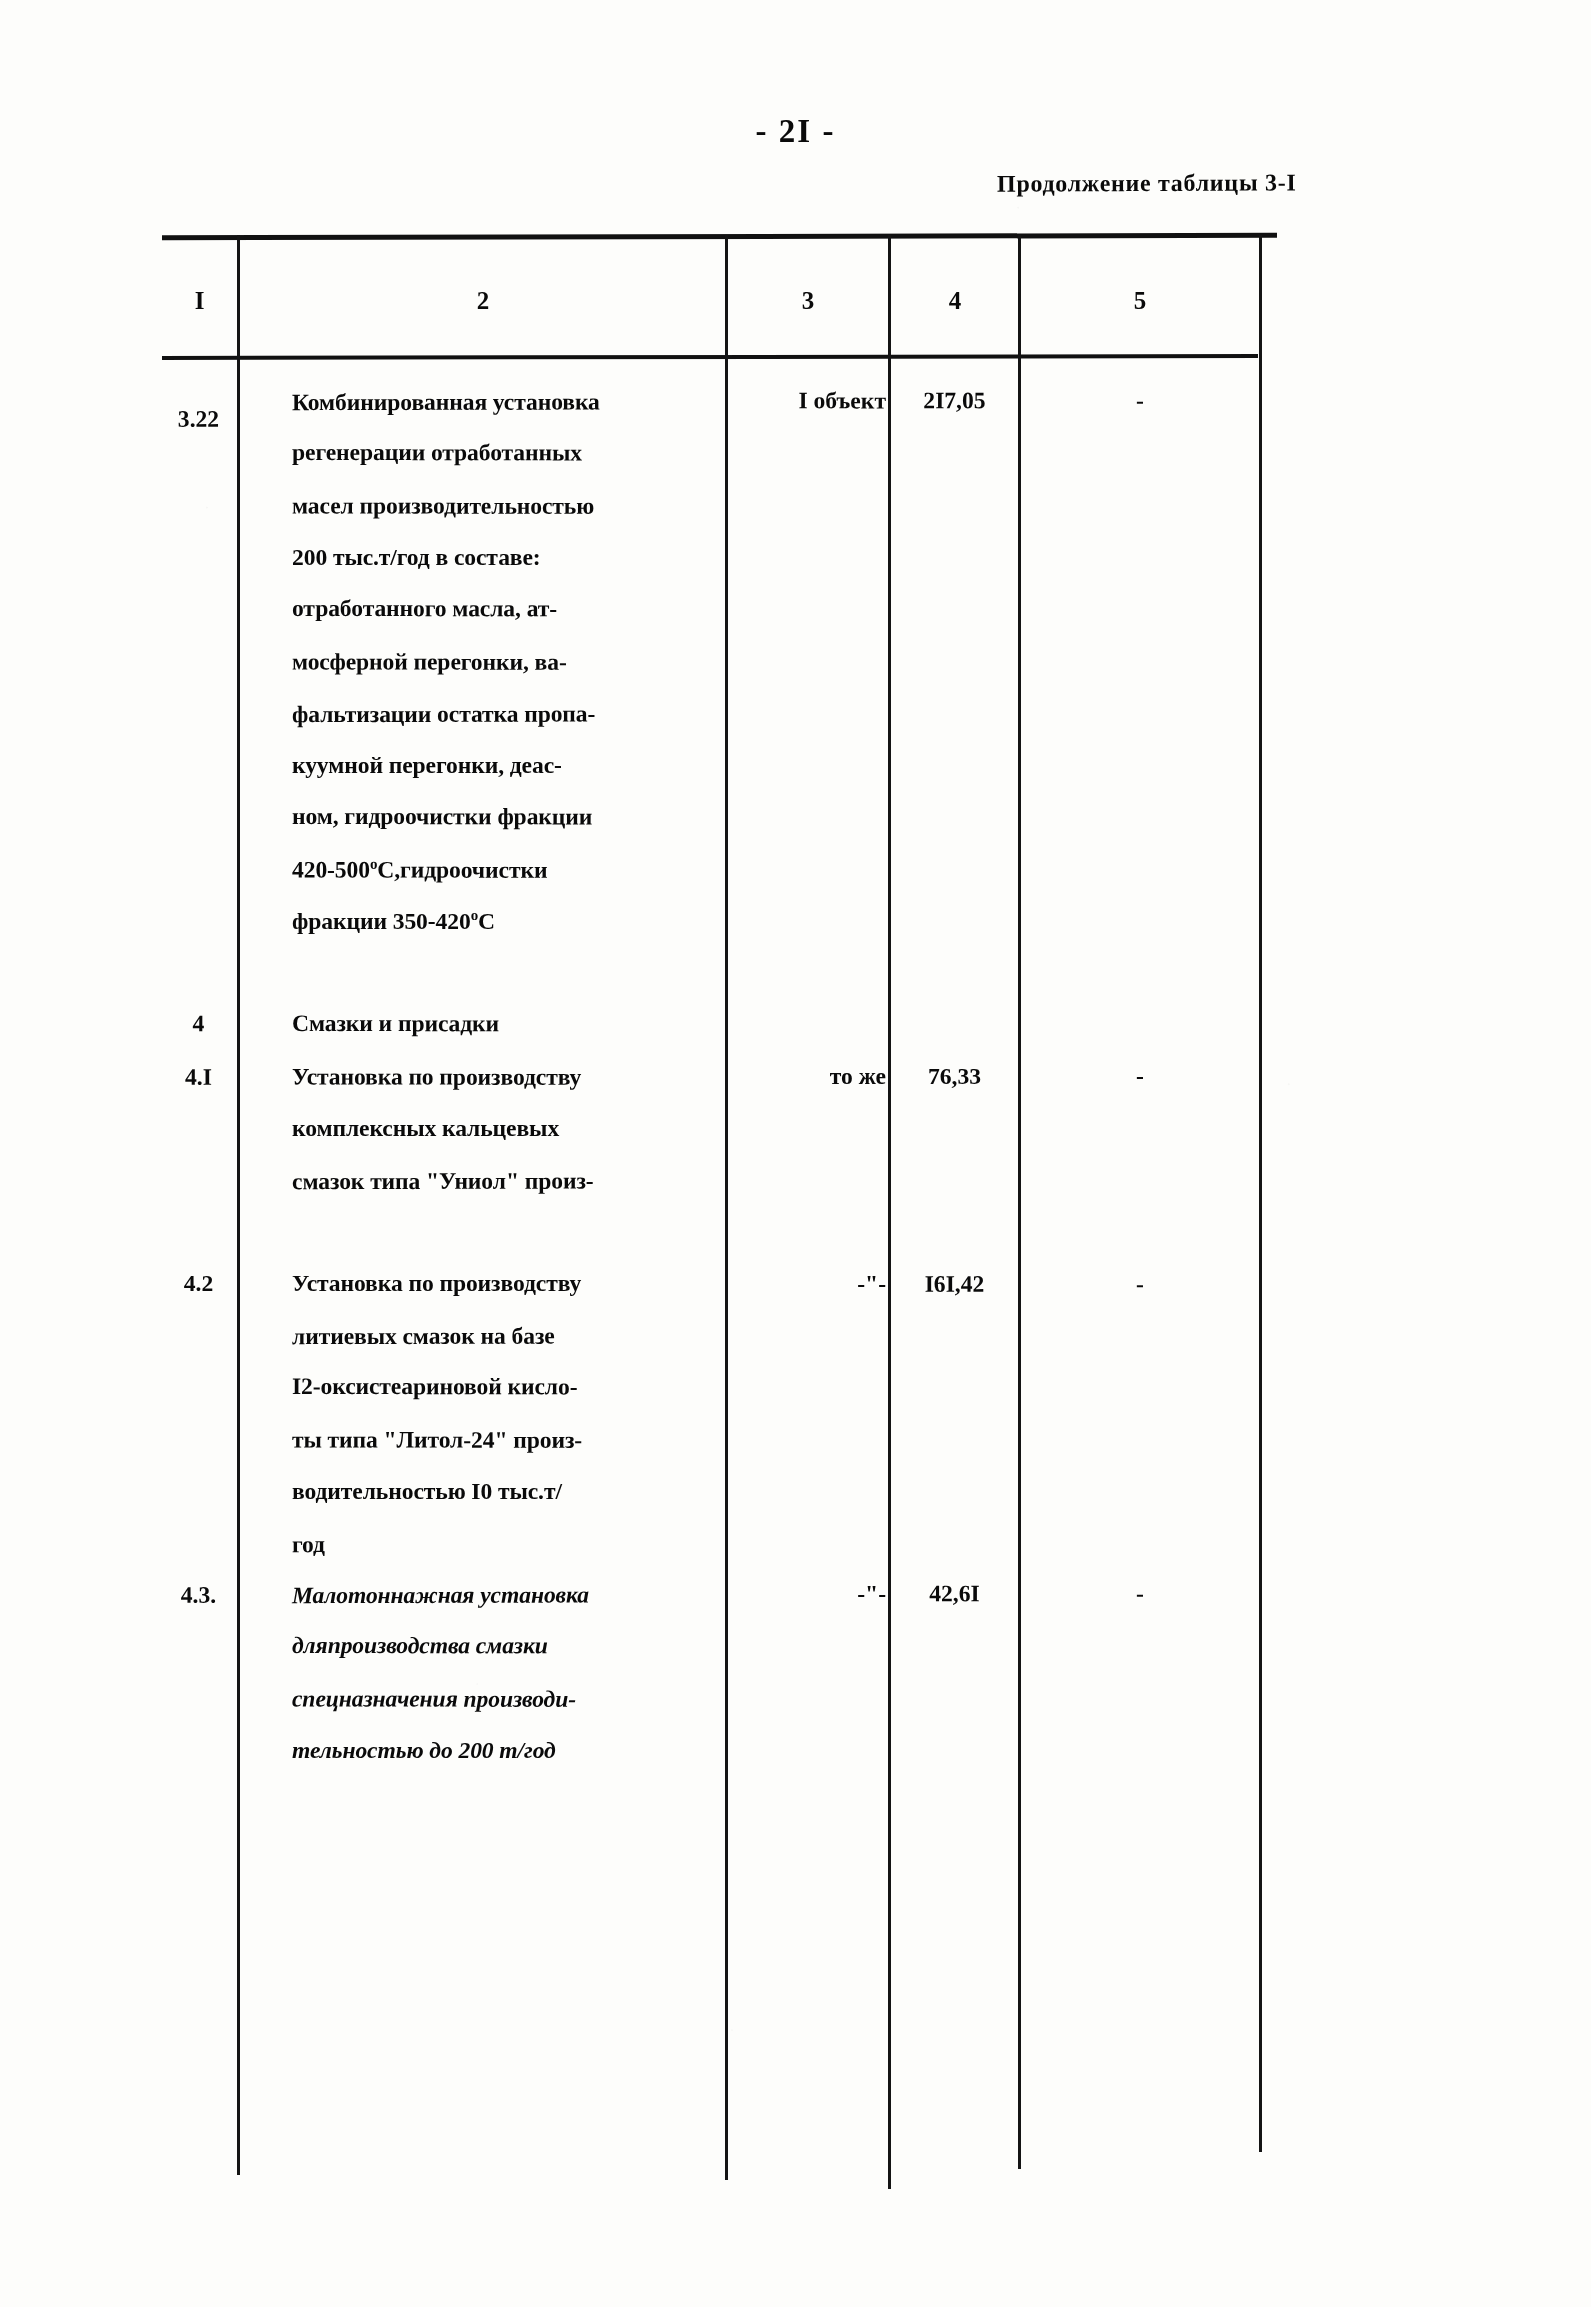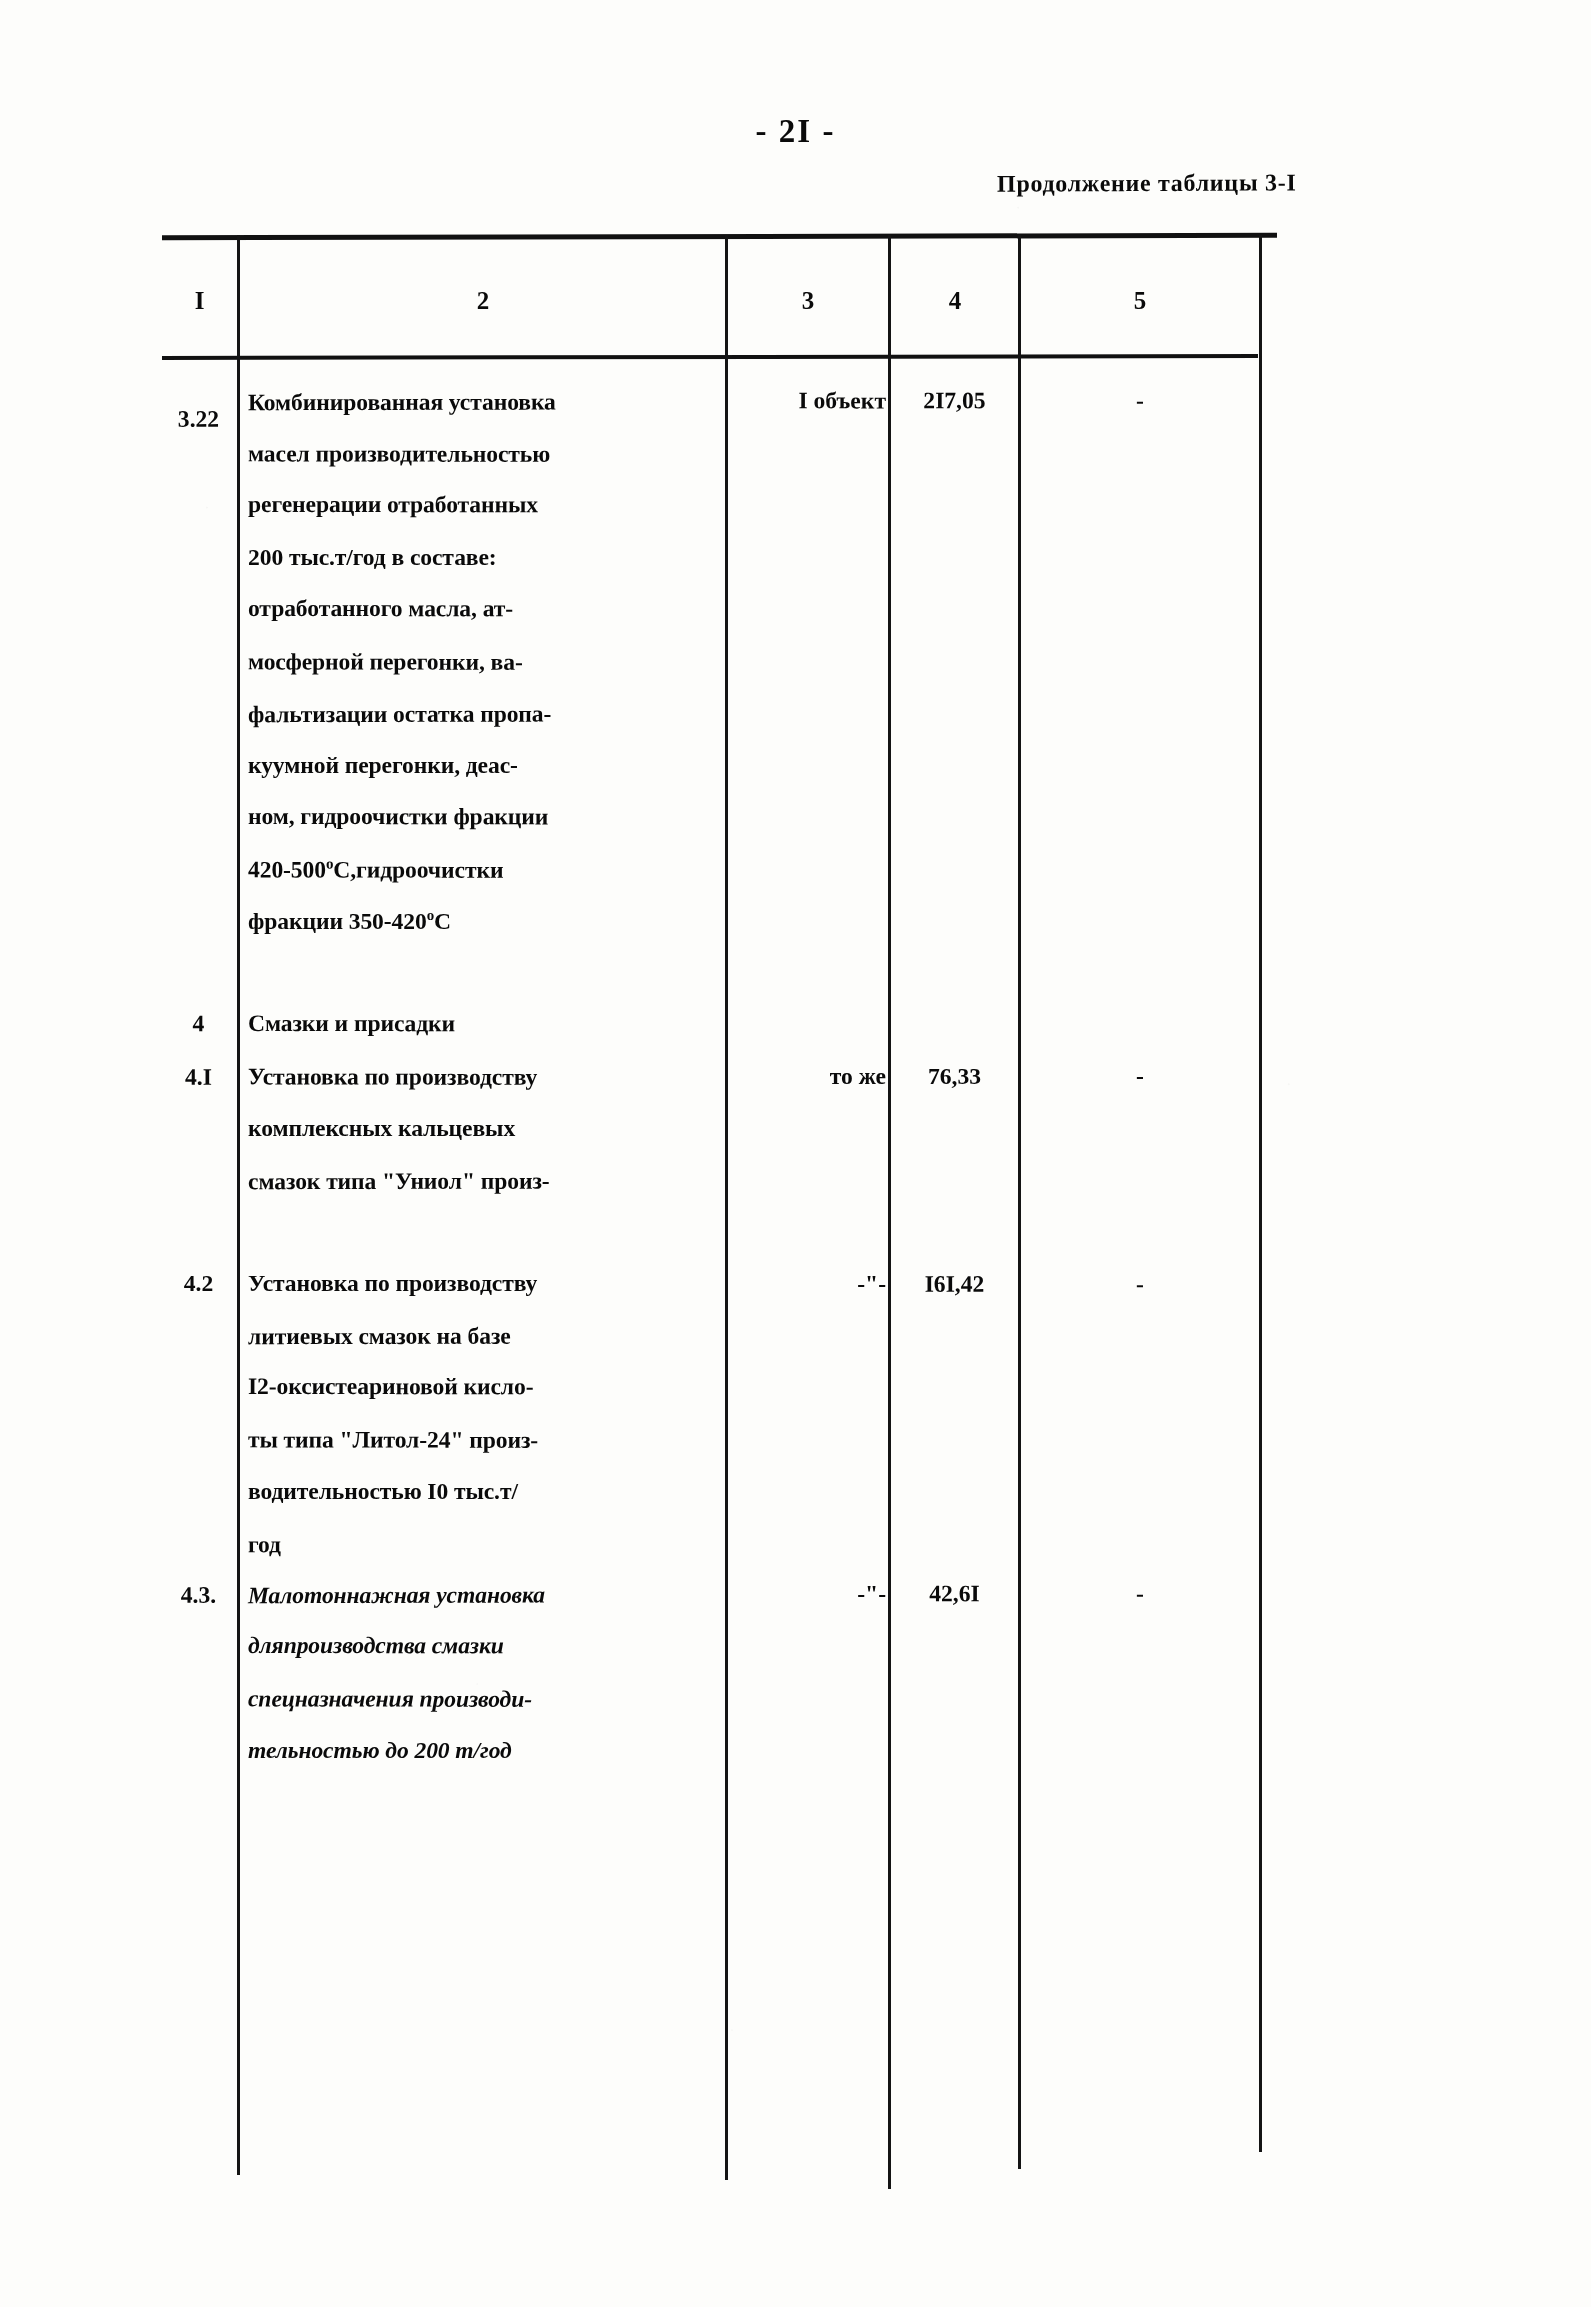--- a/index.html
+++ b/index.html
@@ -127,21 +127,21 @@
     font-weight: 700;
     line-height: 1;
     white-space: nowrap;
   }
   .c-num   { left: 0px;    width: 73px; text-align: center; }
   .c-desc  { left: 86px;  width: 472px; text-align: left; }
   .c-unit  { left: 566px;  width: 158px; text-align: right; }
   .c-val   { left: 731px; width: 123px; text-align: center; }
   .c-last  { left: 860px; width: 236px; text-align: center; }
 
-  .lines { display: block; }
+  .lines { display: block; margin-left: 44px; }
   .ln {
     display: block;
     height: 52px;
     line-height: 52px;
     font-size: 23.6px;
     font-weight: 700;
     white-space: nowrap;
   }
   .ln.tight { letter-spacing: -0.1px; }
 
@@ -183,22 +183,22 @@
     <div class="colhead ch3">3</div>
     <div class="colhead ch4">4</div>
     <div class="colhead ch5">5</div>
 
     <div class="body-area" id="body-area">
         <div class="row" style="position: absolute; left: 0px; top: 16px; width: 100%;">
           <div class="cell c-num jitter-a" style="top: 17px; height: 52px; line-height: 52px;">3.22</div>
           <div class="cell c-desc" style="top: 0px;">
             <span class="lines">
               <span class="ln tight jitter-a">Комбинированная установка</span>
+              <span class="ln tight jitter-b">регенерации отработанных</span>
               <span class="ln tight jitter-c">масел производительностью</span>
-              <span class="ln tight jitter-b">регенерации отработанных</span>
               <span class="ln tight ">200 тыс.т/год в составе:</span>
               <span class="ln tight jitter-b">отработанного масла, ат-</span>
               <span class="ln tight jitter-c">мосферной перегонки, ва-</span>
               <span class="ln tight jitter-a">фальтизации остатка пропа-</span>
               <span class="ln tight ">куумной перегонки, деас-</span>
               <span class="ln tight jitter-b">ном, гидроочистки фракции</span>
               <span class="ln tight jitter-c">420-500<sup class="deg">o</sup>С,гидроочистки</span>
               <span class="ln tight ">фракции 350-420<sup class="deg">o</sup>С</span>
             </span>
           </div>

